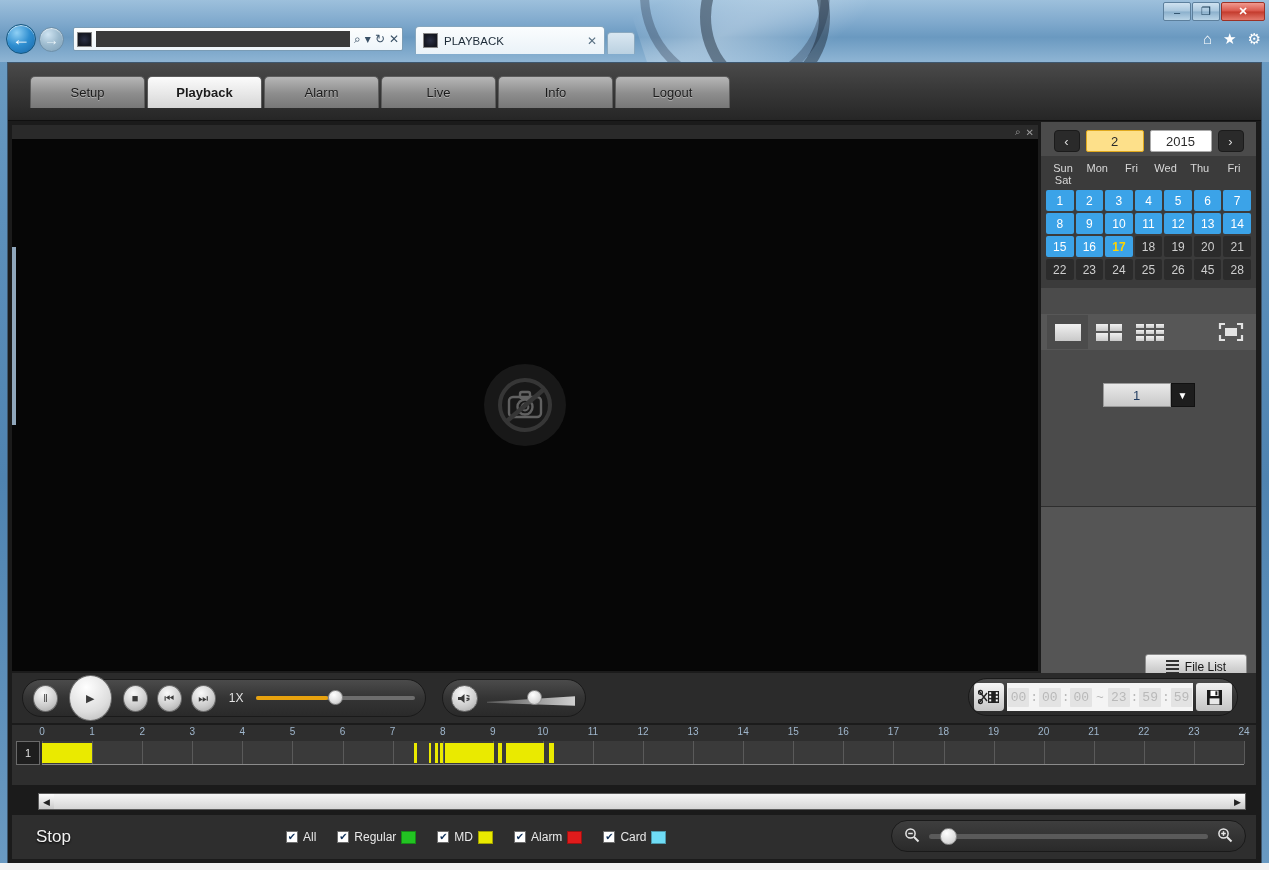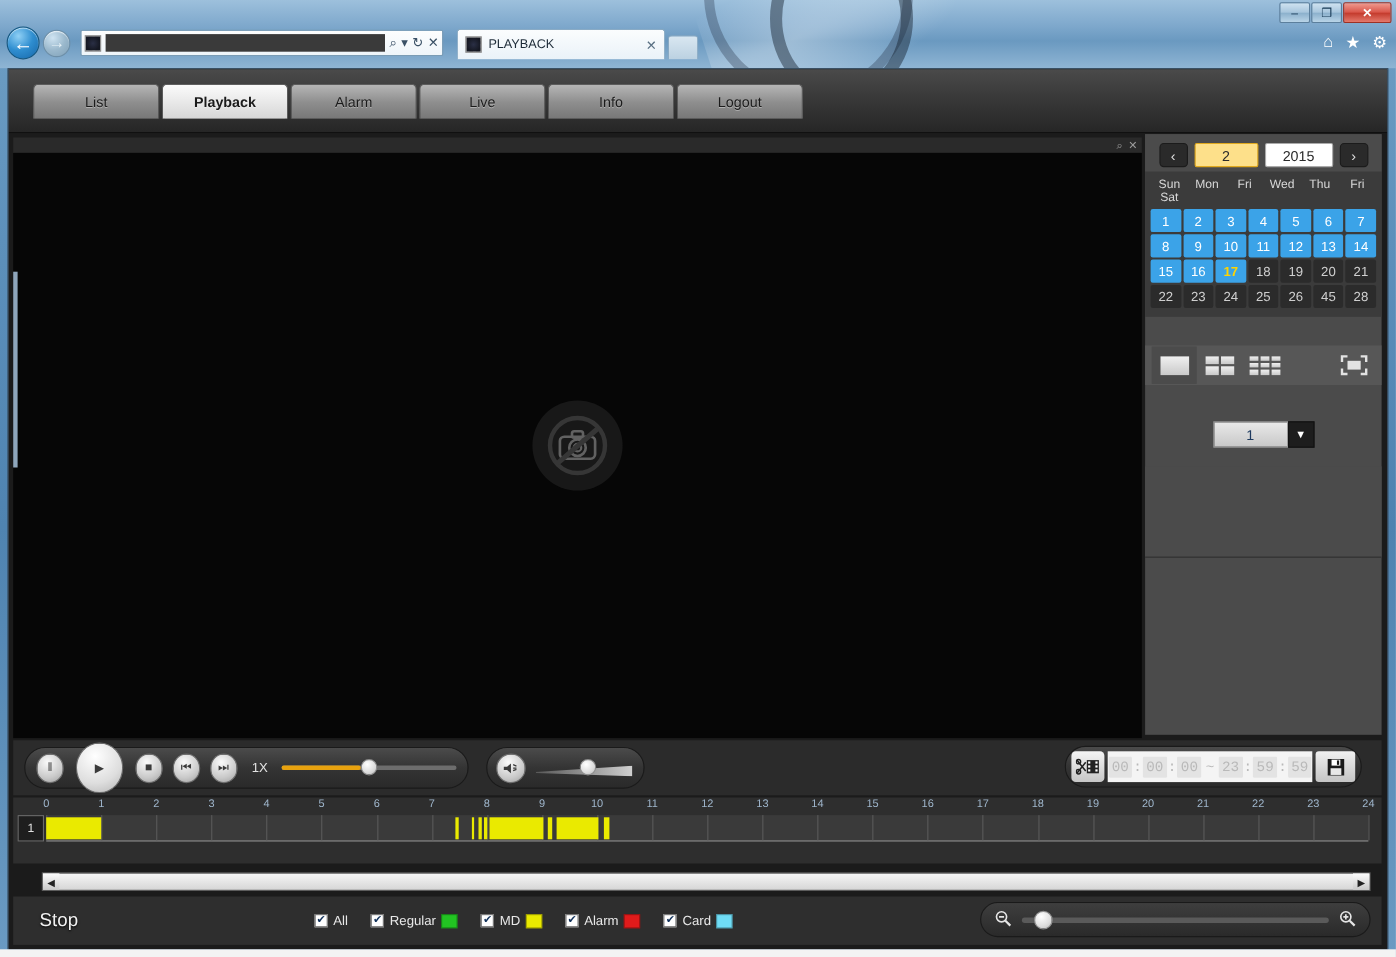--- a/index.html
+++ b/index.html
@@ -369,21 +369,21 @@
   <div class="ietools">
     <span>⌂</span>
     <span>★</span>
     <span>⚙</span>
   </div>
 
   <div class="page">
 
     <div class="app-header">
       <div class="navtabs">
-        <div class="ntab">List</div>
+        <div class="ntab">Setup</div>
         <div class="ntab active">Playback</div>
         <div class="ntab">Alarm</div>
         <div class="ntab">Live</div>
         <div class="ntab">Info</div>
         <div class="ntab">Logout</div>
       </div>
     </div>
 
     <div class="body-area">
 
@@ -490,20 +490,31 @@
         </div>
 
         <div class="chan-row">
           <div class="chan-sel">
             <div class="chan-val">1</div>
             <div class="chan-arrow">▼</div>
           </div>
         </div>
 
         <div class="panel-a"></div>
+        <div class="panel-b">
+          <div class="filelist-btn">
+            <span class="li-ico">
+                <i></i>
+                <i></i>
+                <i></i>
+                <i></i>
+              </span>
+            <span>File List</span>
+          </div>
+        </div>
       </div>
 
       <div class="ctrlbar">
         <div class="pill trans">
           <div class="rbtn">‖</div>
           <div class="rbtn big">▶</div>
           <div class="rbtn">■</div>
           <div class="rbtn">⏮</div>
           <div class="rbtn">⏭</div>
           <div class="spd">1X</div>

